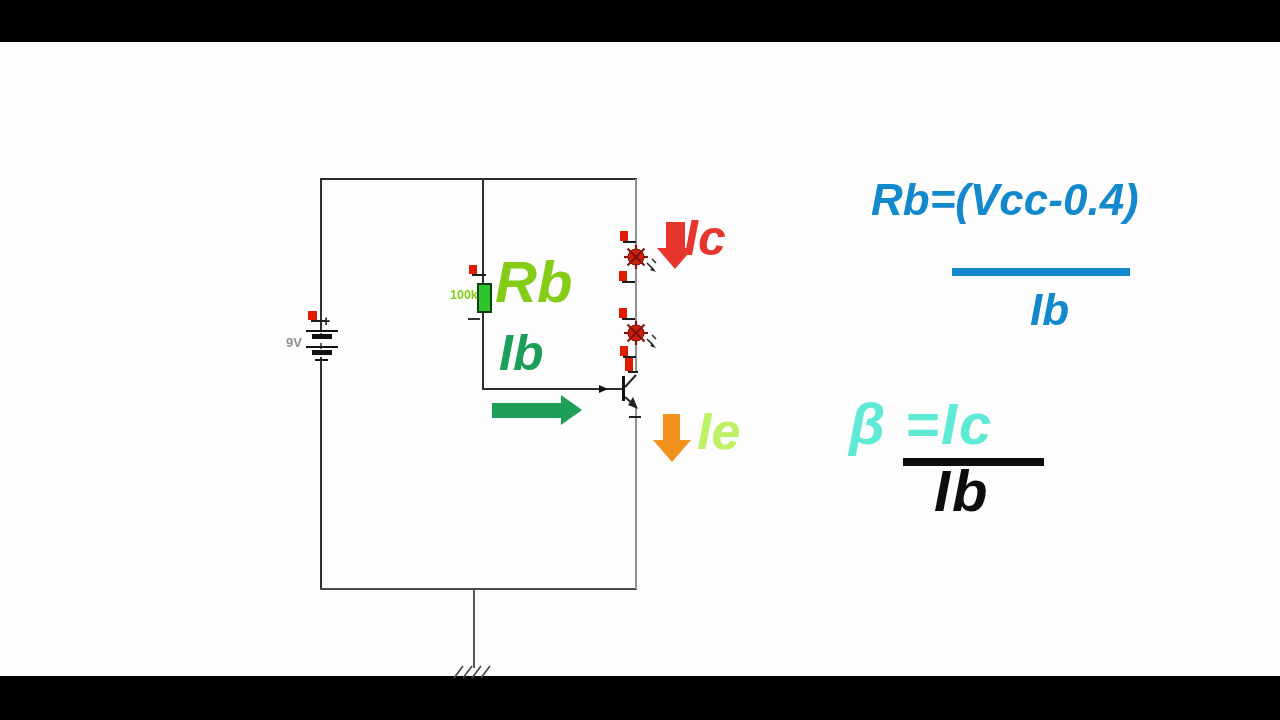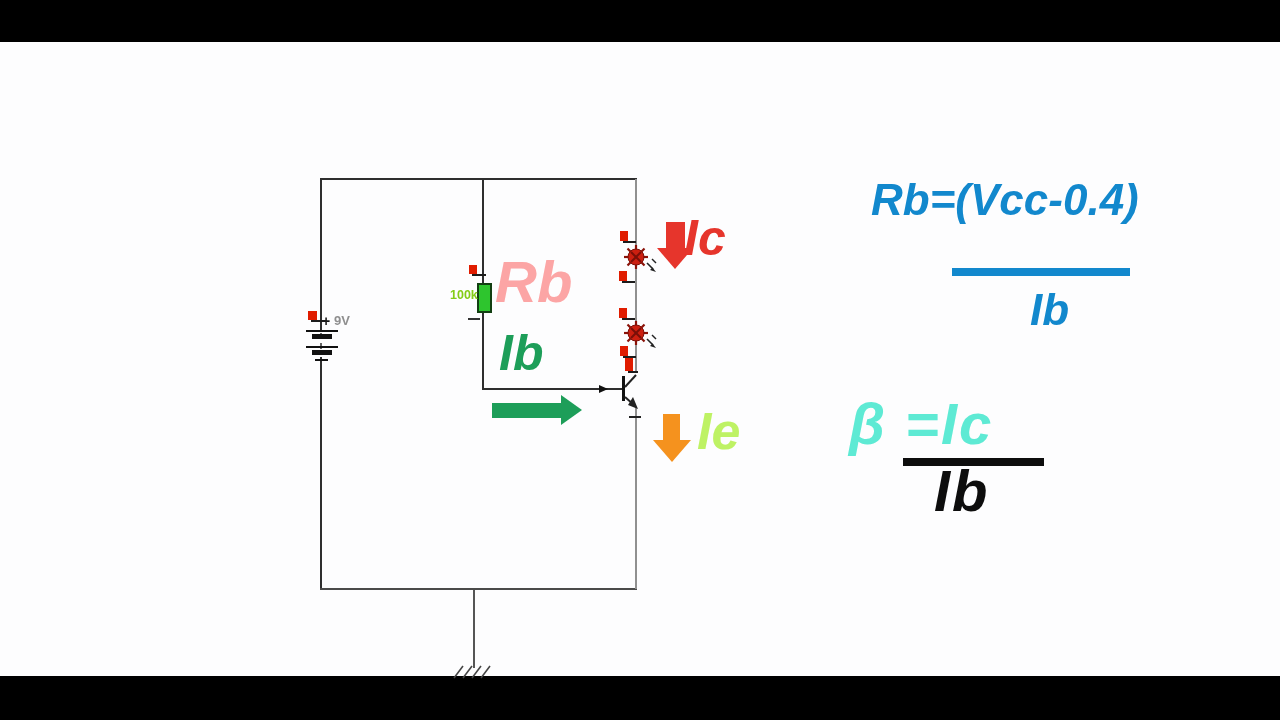--- a/index.html
+++ b/index.html
@@ -9,22 +9,22 @@
   .abs{position:absolute;}
   .label{position:absolute;line-height:1;white-space:nowrap;font-family:"Liberation Sans",sans-serif;}
   .bi{font-weight:bold;font-style:italic;}
   .wire{position:absolute;background:#2e2e2e;}
   .wire.gray{background:#909090;}
   .probe{position:absolute;background:#e01c00;width:8px;height:10px;}
   .ptick{position:absolute;background:#1c1c1c;height:2px;}
   
   .title{left:444px;top:94px;font-size:42px;color:#e3362b;}
   .vcc{left:191px;top:300px;font-size:42px;color:#3b3fae;}
-  .nineV{left:286px;top:314px;font-size:13px;color:#8f8f8f;font-weight:bold;margin-left:48px;}
-  .rb{left:495px;top:253px;font-size:58px;color:#fca5a5;}
+  .nineV{left:286px;top:336px;font-size:13px;color:#8f8f8f;font-weight:bold;}
+  .rb{left:495px;top:253px;font-size:58px;color:#84cc16;}
   .ib{left:499px;top:328px;font-size:50px;color:#1d9e59;}
   .ic{left:684px;top:213px;font-size:50px;color:#e6352c;}
   .ie{left:697px;top:405px;font-size:52px;color:#bef264;}
   .r100k{left:450px;top:289px;font-size:12.5px;font-weight:bold;color:#84cc16;}
   .bplus{left:322px;top:314px;font-size:14px;font-weight:bold;color:#111;}
   
   .f1num{left:871px;top:178px;font-size:44px;color:#1288cd;}
   .f1bar{left:952px;top:268px;width:178px;height:8px;background:#1288cd;}
   .f1den{left:1030px;top:288px;font-size:44px;color:#1288cd;}
   .f2lhs{left:849px;top:395px;font-size:58px;color:#5eead4;letter-spacing:2px;}

